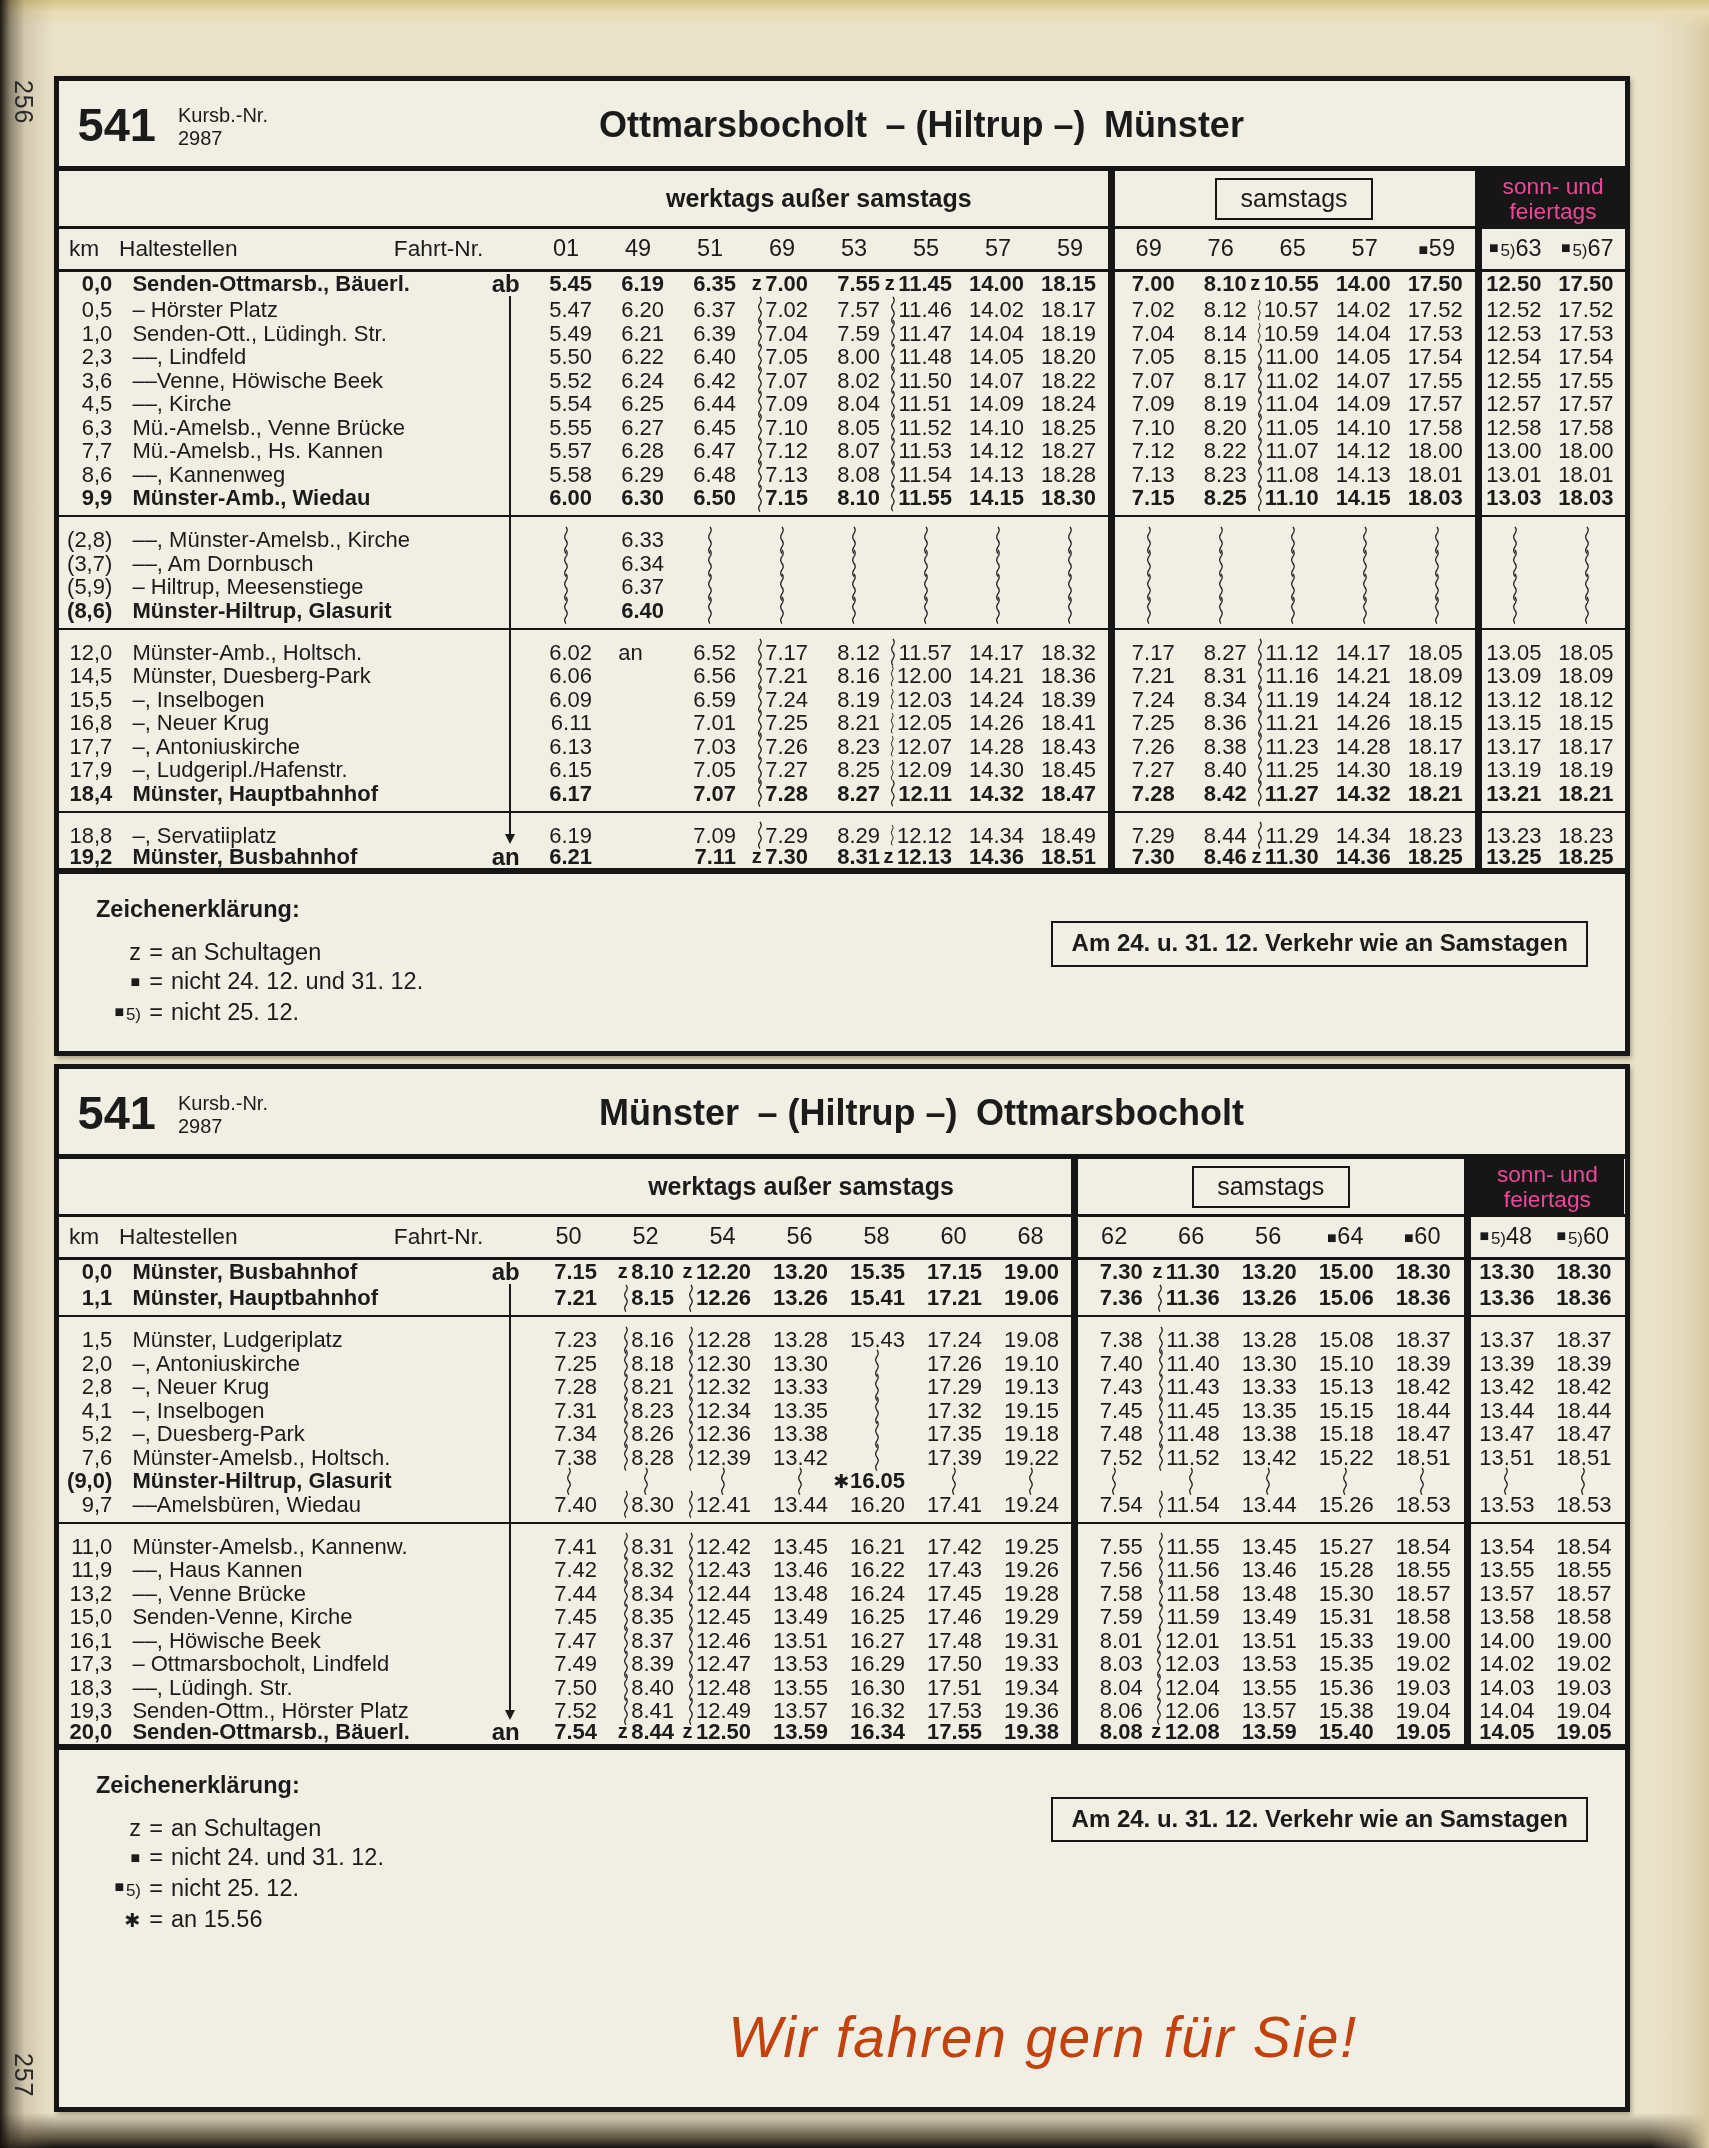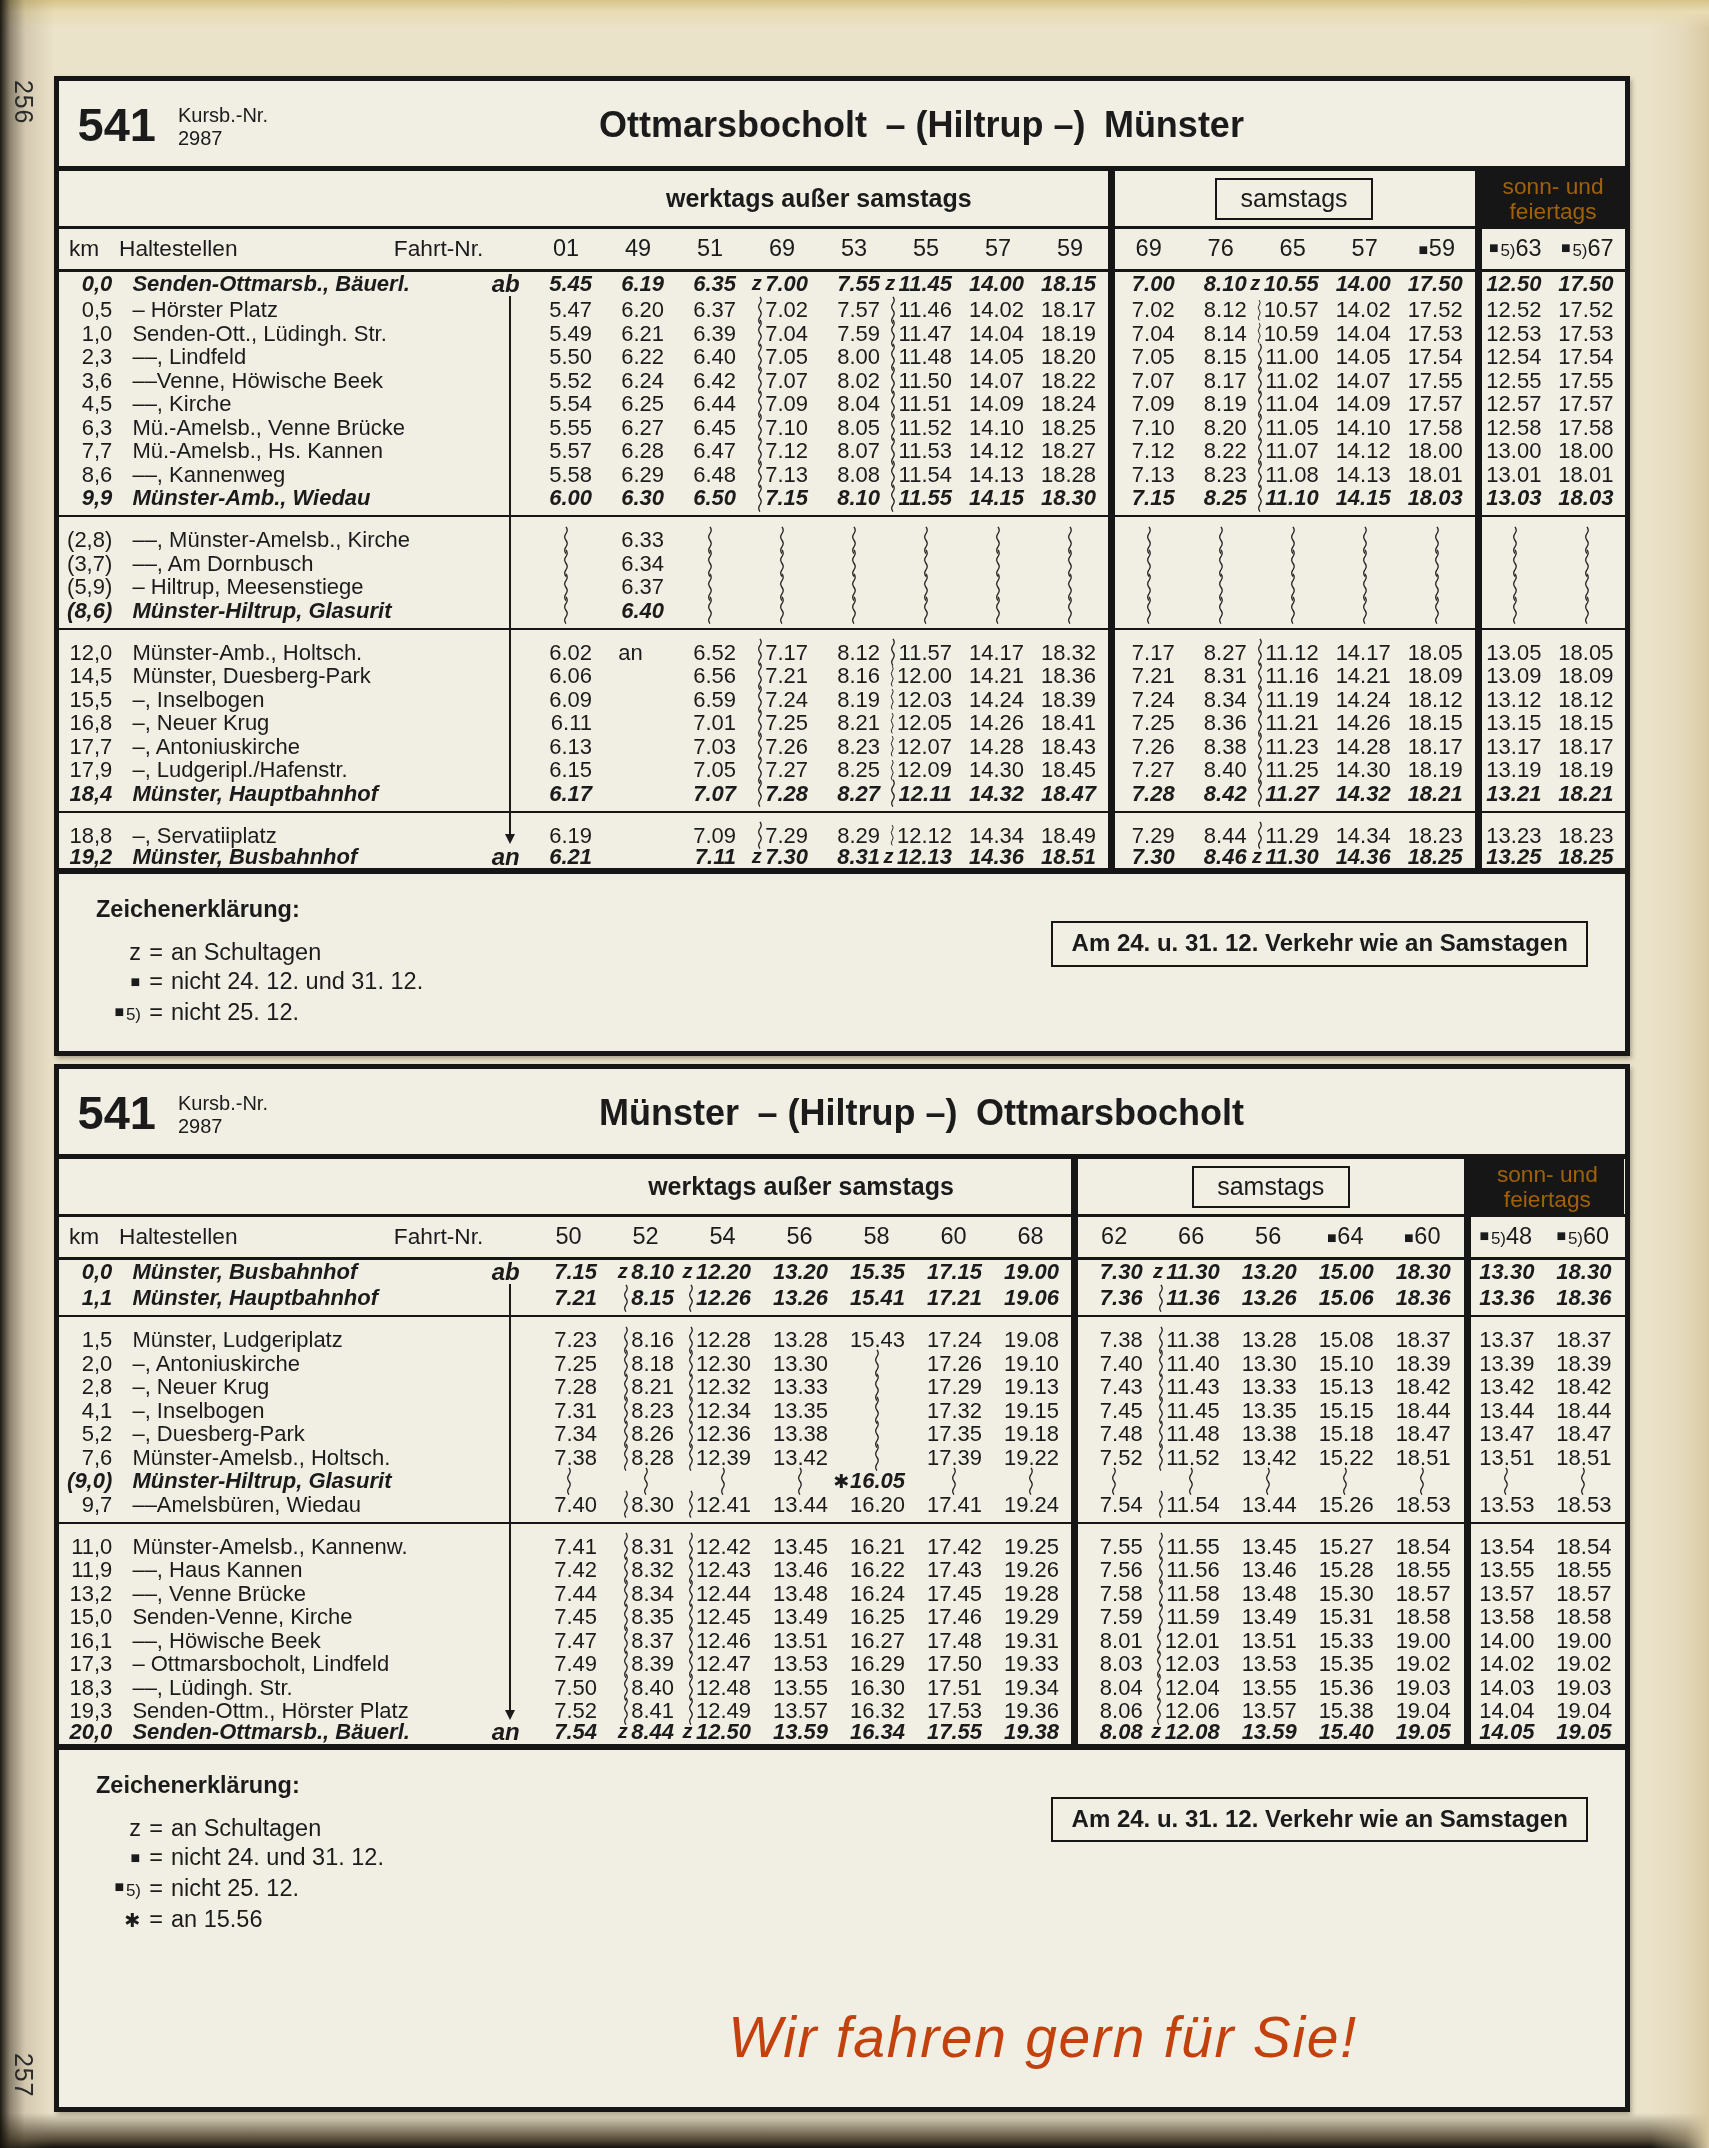--- a/index.html
+++ b/index.html
@@ -55,37 +55,37 @@
 
   .secband{display:flex;height:55px;align-items:center;}
   .sec-left{width:472px;}
   .secgap{width:6.7px;}
   .sec-w{display:flex;justify-content:center;align-items:center;font-weight:bold;font-size:25px;}
   .t1 .sec-w{width:577px;} .t2 .sec-w{width:540px;}
   .sec-s{display:flex;justify-content:center;align-items:center;}
   .t1 .sec-s{width:361px;} .t2 .sec-s{width:386px;}
   .boxed{border:2.5px solid #161616;padding:3.4px 23.5px 5px;font-size:25px;background:#f1efe4;}
   .sec-z{
-    align-self:stretch;background:#161616;color:#a16207;
+    align-self:stretch;background:#161616;color:#ec4899;
     display:flex;flex-direction:column;justify-content:center;align-items:center;
     font-size:22.7px;line-height:25px;
   }
   .t1 .sec-z{width:144px;} .t2 .sec-z{width:154px;}
 
   .t1 .headrow,.t1 .trow{display:grid;grid-template-columns:60px 366px 45px repeat(8,72px) 6.7px repeat(5,72px) 6.7px repeat(2,72px);}
   .t2 .headrow,.t2 .trow{display:grid;grid-template-columns:60px 366px 45px repeat(7,77px) 6.7px repeat(5,77px) 6.7px repeat(2,77px);}
 
   .headrow{height:40px;align-items:center;font-size:22.7px;}
   .h-km{padding-left:10px;}
   .h-stop{display:flex;justify-content:space-between;align-items:center;padding-right:1.7px;}
   .c-num{text-align:center;font-size:23.5px;white-space:nowrap;}
 
   .datarows{position:relative;}
   .trow{height:23.5px;line-height:23.5px;font-size:22px;align-items:center;}
-  .trow.b{font-weight:bold;font-style:italic;}
+  .trow.b{font-weight:bold;}
   .c-km{text-align:right;padding-right:6.7px;white-space:nowrap;}
   .c-stop{padding-left:13.4px;white-space:nowrap;overflow:visible;}
   .c-lbl{padding-left:6.7px;font-size:24px;}
   .cell.t{display:flex;justify-content:flex-end;align-items:center;padding-right:10px;white-space:nowrap;overflow:visible;}
   .cell.t.anab{justify-content:center;padding-right:15px;}
   .cell.t.wavy-only{justify-content:center;padding-right:0;}
   .zz{font-size:20px;margin-right:3.4px;}
   .wv{display:block;margin-right:2.5px;}
   .wavy-only .wv{margin-right:0;}
   .sq{font-size:16px;position:relative;top:-1.7px;margin-right:0.8px;}

